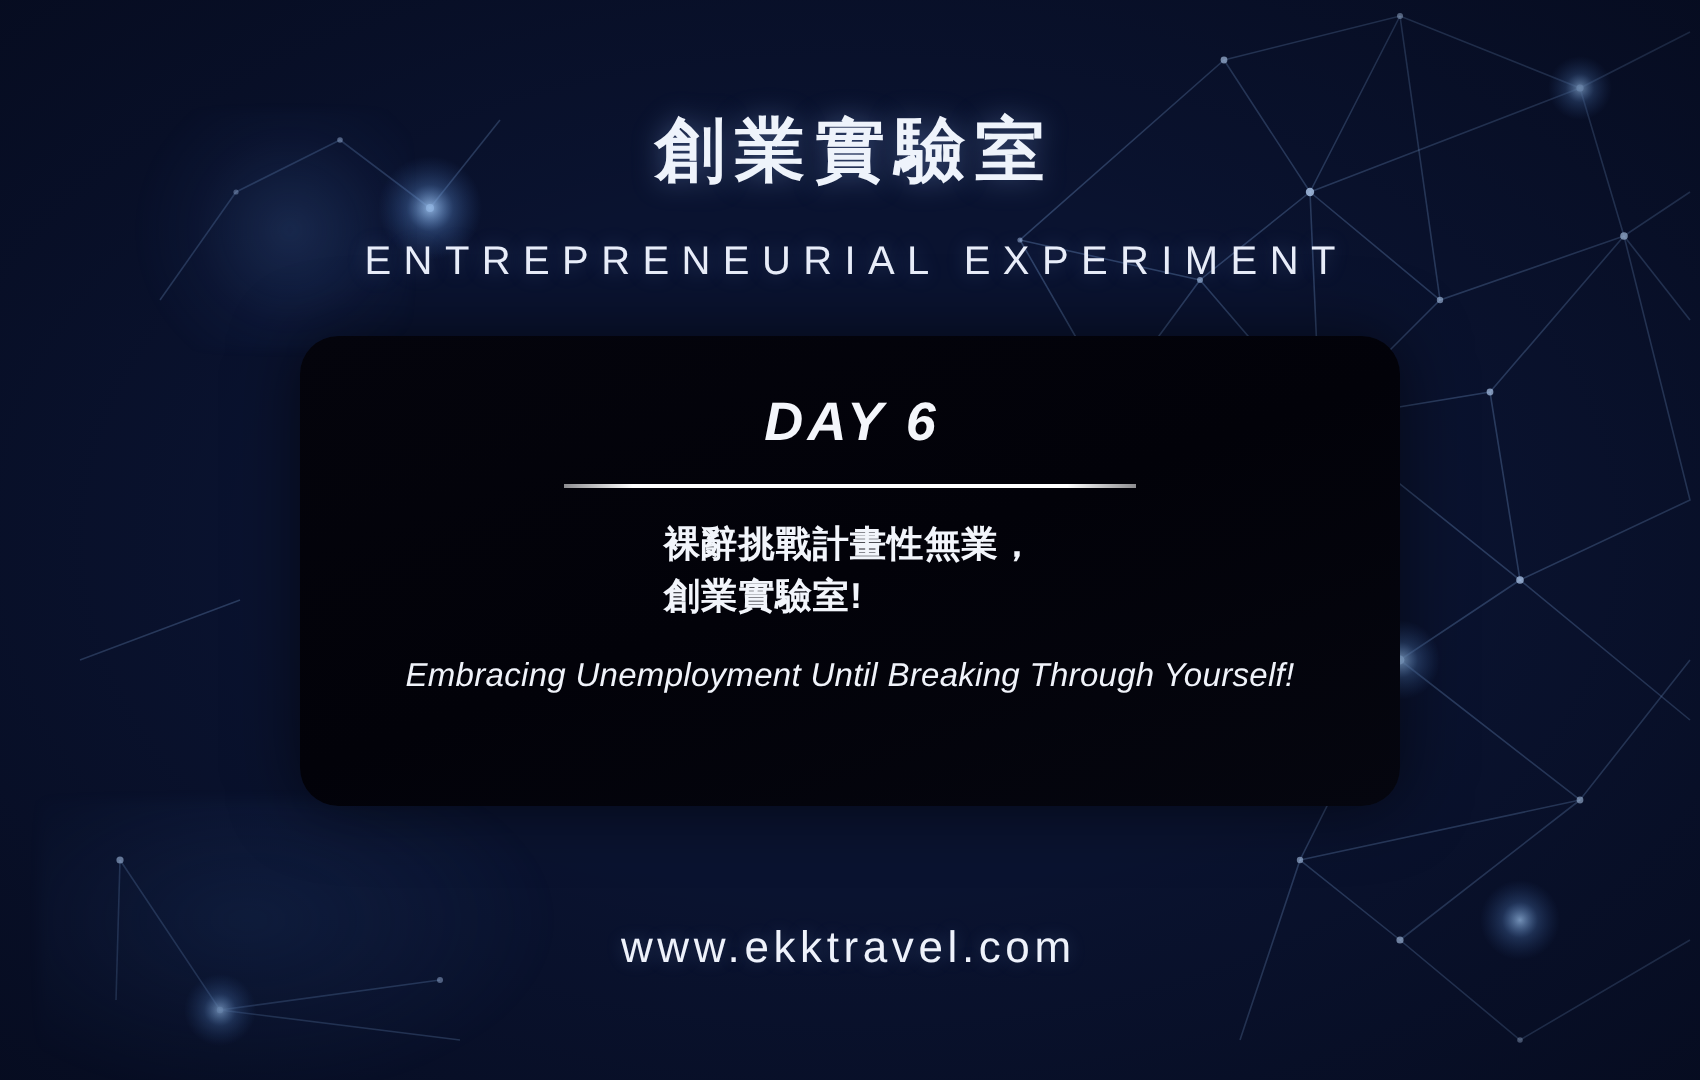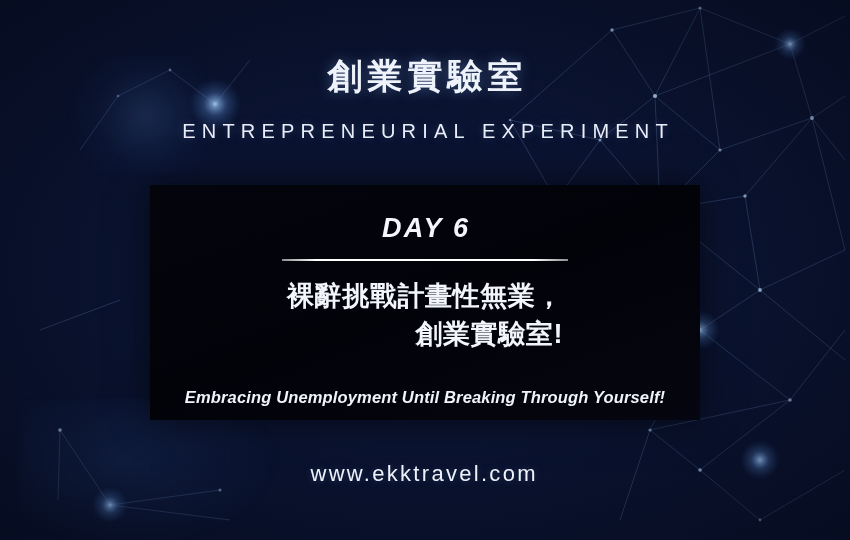--- a/index.html
+++ b/index.html
@@ -74,59 +74,60 @@
     color: #e9eefa;
     letter-spacing: 6.2px;
     text-indent: 6.2px;
     text-shadow: 0 0 10px rgba(150,185,255,0.25);
   }
 
   
   .card {
     position: absolute;
     left: 150px;
-    top: 185px;
+    top: 168px;
     width: 550px;
     height: 235px;
     background: linear-gradient(160deg, #04040c 0%, #020209 50%, #05060f 100%);
     box-shadow: 0 0 34px rgba(0,0,0,0.55);
     display: flex;
     flex-direction: column;
     align-items: center;
+    border-radius: 19px;
   }
   .day-label {
     margin-top: 28px;
     font-size: 27px;
     font-weight: 700;
     font-style: italic;
     color: #f4f6fb;
     letter-spacing: 2.2px;
     text-indent: 2.2px;
   }
   .divider {
     margin-top: 15px;
     width: 286px;
     height: 2px;
     background: linear-gradient(90deg, rgba(255,255,255,0.55) 0%, #ffffff 12%, #ffffff 88%, rgba(255,255,255,0.55) 100%);
   }
   .headline-cn {
     margin-top: 16px;
-    font-size: 27px;
+    font-size: 18px;
     font-weight: 700;
     color: #f2f5fb;
     line-height: 1.42;
-    text-align: right;
+    text-align: left;
     letter-spacing: 0.6px;
   }
   .headline-cn-line { display: block; }
   .headline-en {
-    margin-top: 32px;
+    margin-top: 16px;
     width: 500px;
     font-size: 16.5px;
-    font-weight: 700;
+    font-weight: 400;
     font-style: italic;
     color: #f0f3fa;
     line-height: 1.42;
     text-align: center;
     letter-spacing: 0.15px;
   }
 
   
   .footer {
     position: absolute;

